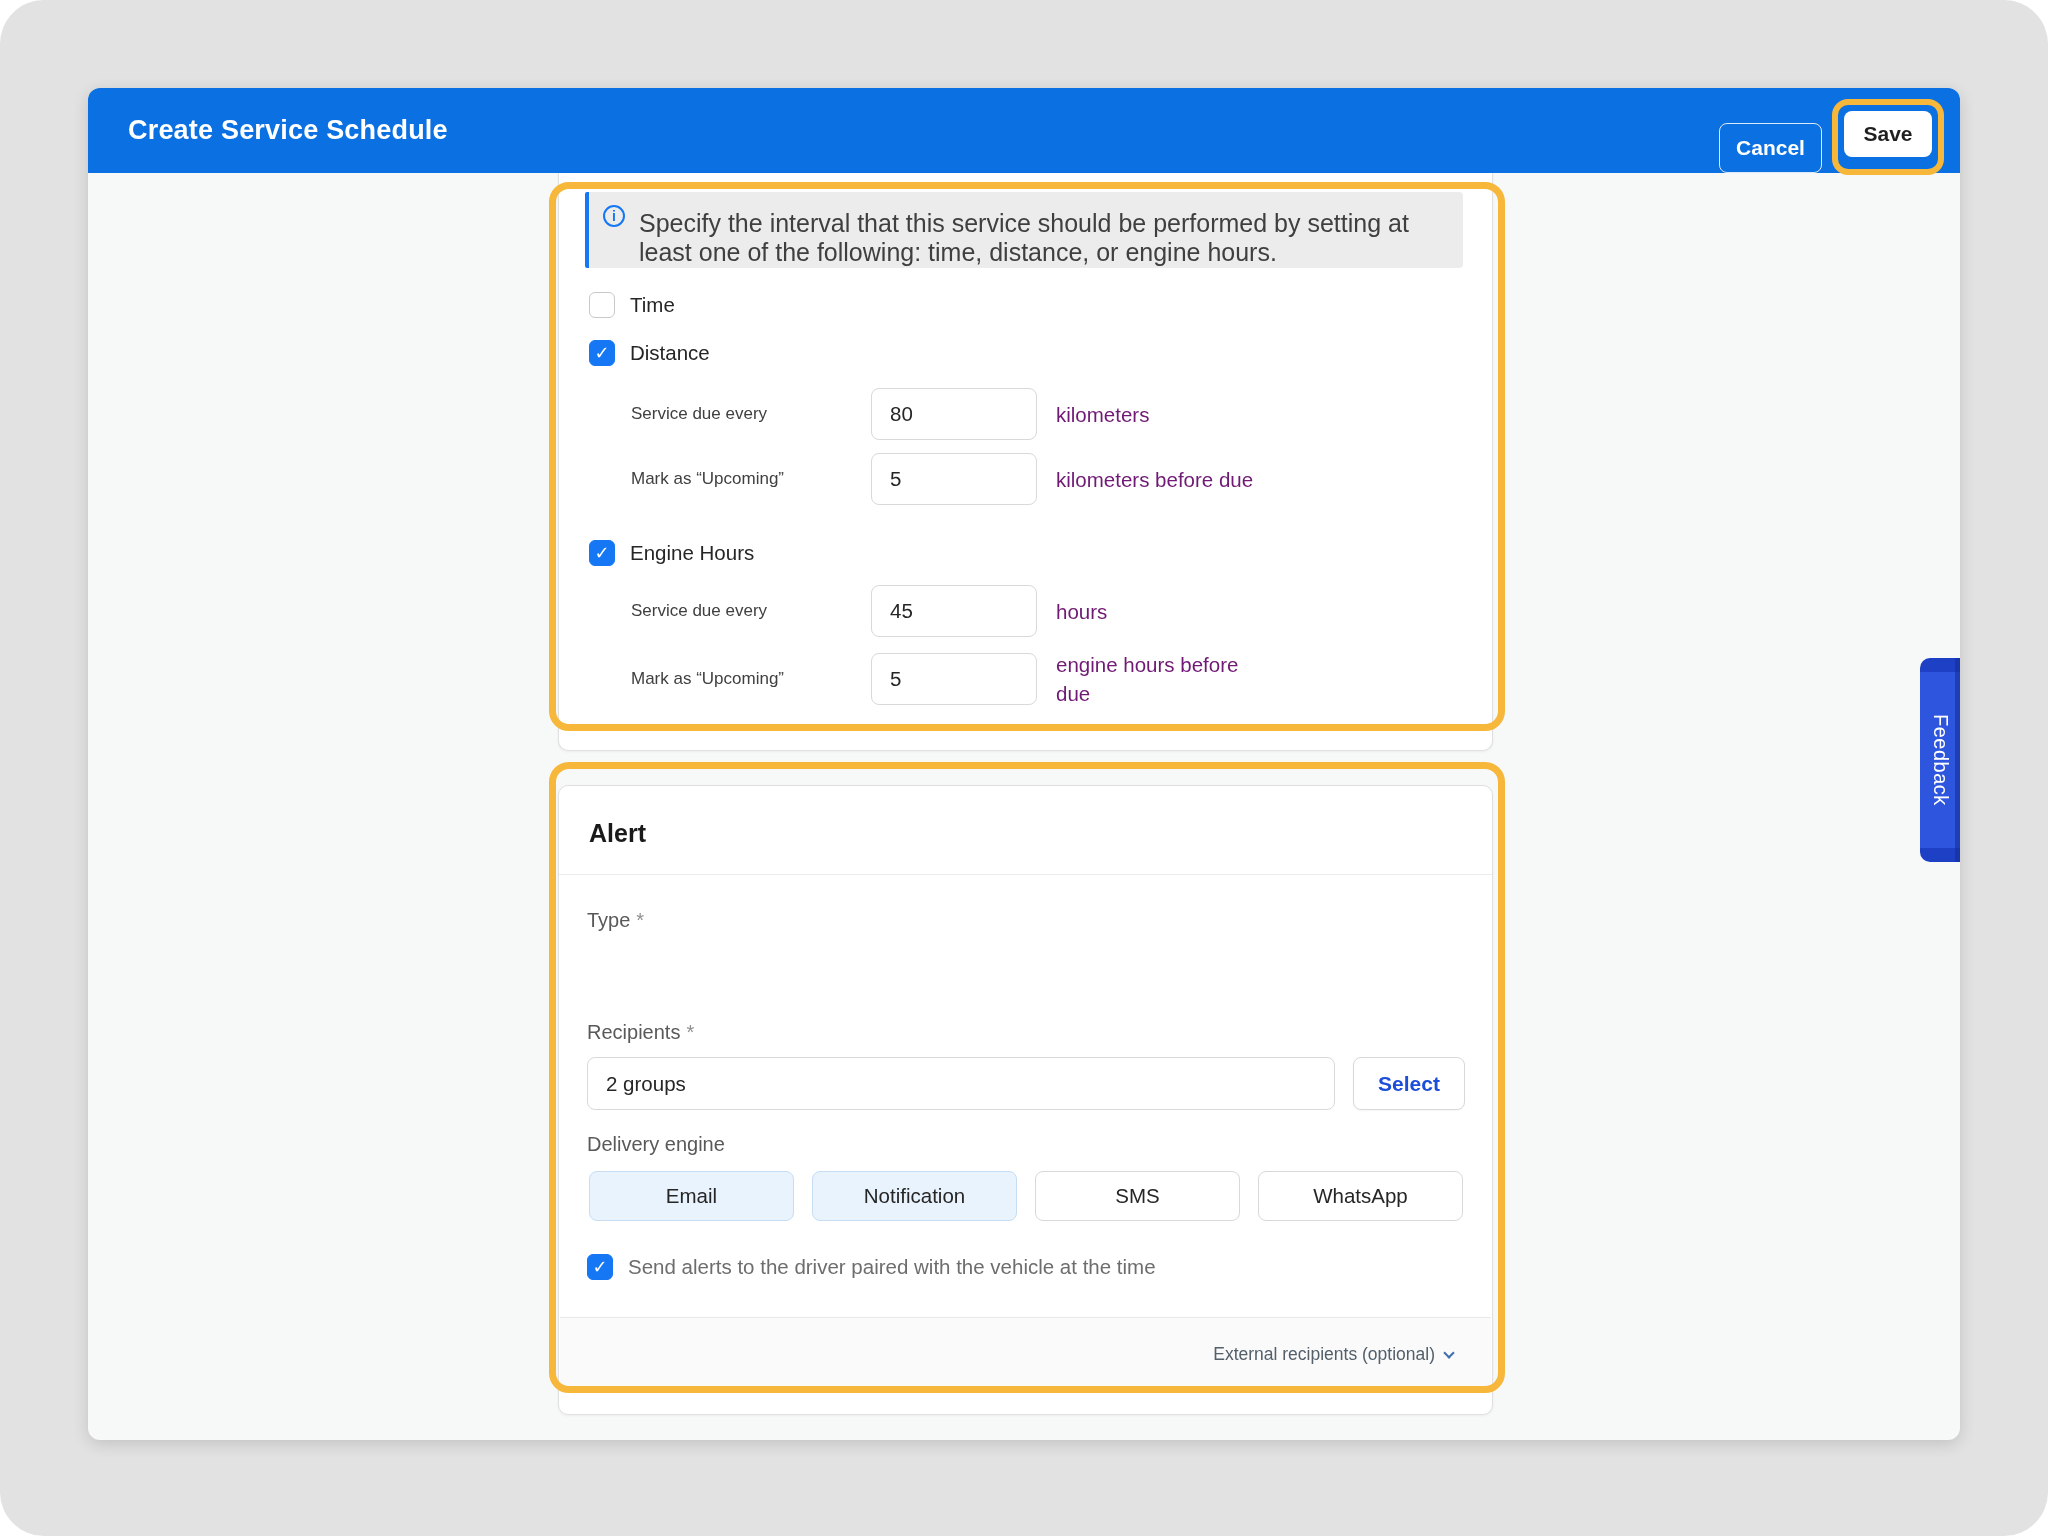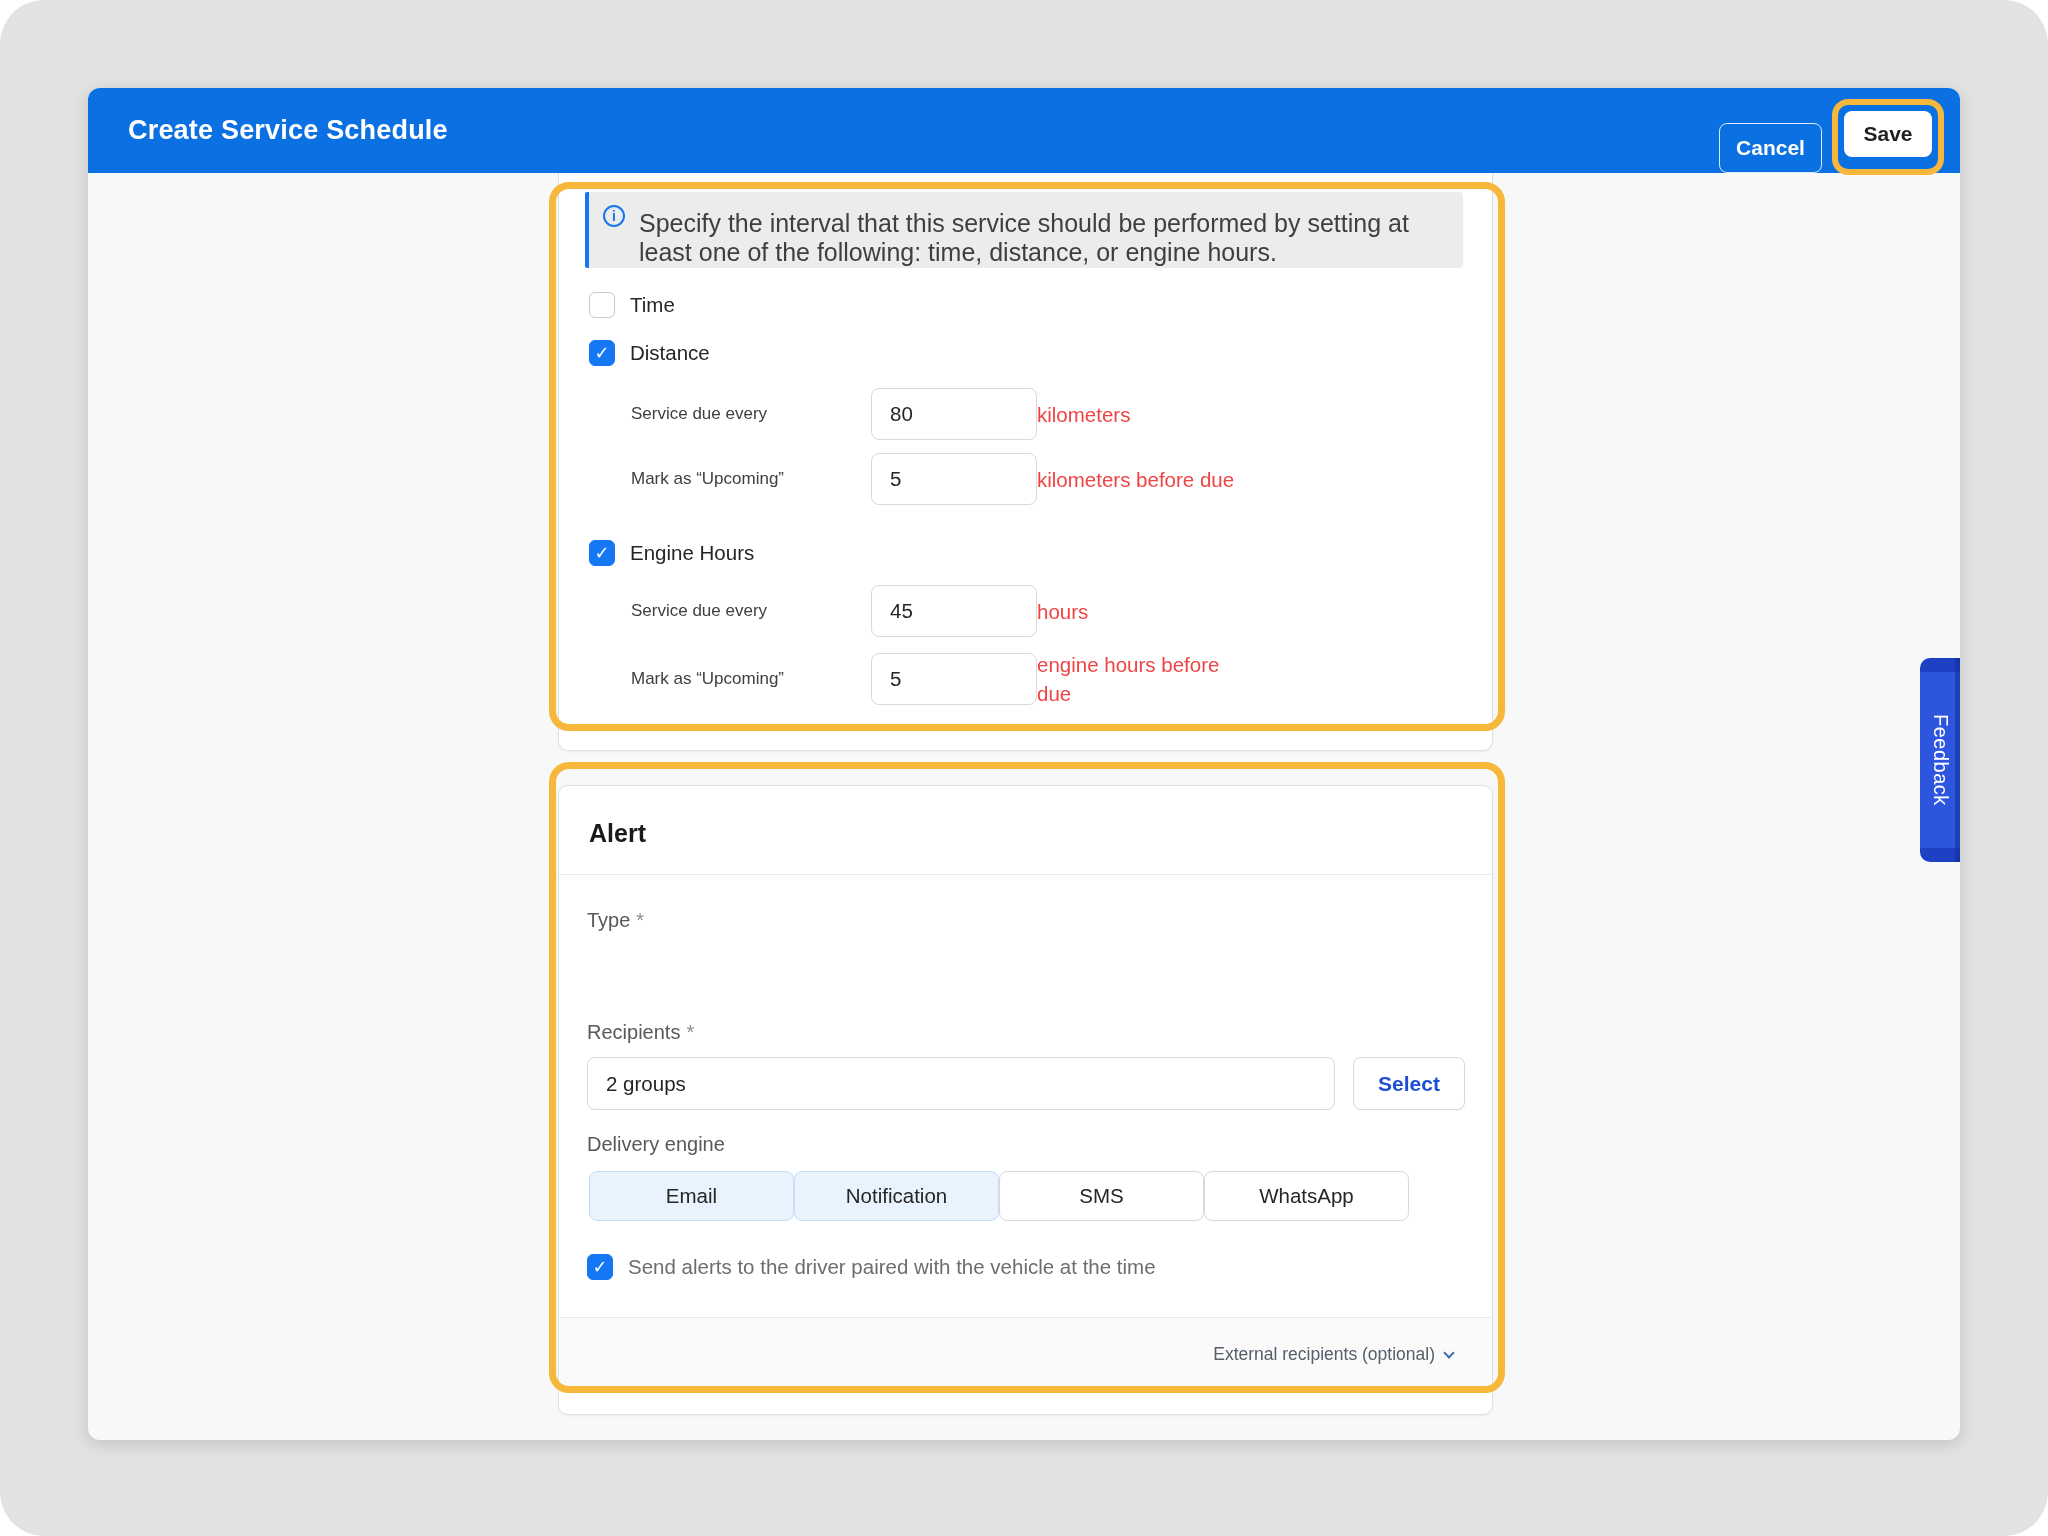--- a/index.html
+++ b/index.html
@@ -46,39 +46,39 @@
   .row { position:absolute; display:flex; align-items:center; }
   .cb { width:26px; height:26px; border:1.5px solid #c9c9c9; border-radius:6px; background:#fff;
         display:flex; align-items:center; justify-content:center; flex:0 0 auto; cursor:pointer; }
   .cb.checked { background:#1677f5; border-color:#1677f5; }
   .cb .tick { color:#fff; font-size:18px; font-weight:700; line-height:1; }
   .cb-label { margin-left:15px; font-size:20.5px; color:#262626; }
 
   .flabel { width:240px; font-size:17px; color:#404040; }
   .field { width:166px; height:52px; border:1px solid #d9d9d9; border-radius:8px; background:#fff;
            font-size:20.5px; color:#262626; padding:0 18px; font-family:inherit; outline:none; }
-  .suffix { font-size:20.5px; color:#ef4444; line-height:29px; }
+  .suffix { margin-left:19px; font-size:20.5px; color:#701a75; line-height:29px; }
   .suffix.wrap { width:200px; }
 
   
   .alert-title { position:absolute; left:30px; top:33px; font-size:25px; font-weight:700; color:#1a1a1a; }
   .alert-divider { position:absolute; left:0; right:0; top:88px; height:1px; background:#ececec; }
   .sec-label { position:absolute; font-size:20px; color:#595959; }
   .req { color:#8f8f8f; margin-left:6px; }
   .select-box { position:absolute; left:28px; top:159px; width:878px; height:53px; background:#fff;
                 border:1px solid #d9d9d9; border-radius:8px; display:flex; align-items:center;
                 padding:0 20px; cursor:pointer; }
   .select-text { font-size:20.5px; color:#262626; flex:1; }
   .chev { width:11px; height:11px; border-right:2px solid #b5b5b5; border-bottom:2px solid #b5b5b5;
           transform:rotate(45deg); margin-top:-5px; }
   .recip-input { position:absolute; left:28px; top:271px; width:748px; height:53px; }
   .btn-select { position:absolute; left:794px; top:271px; width:112px; height:53px; background:#fff;
                 border:1px solid #d9d9d9; border-radius:8px; font-size:21px; font-weight:700; color:#1d4ed8;
                 font-family:inherit; cursor:pointer; box-shadow:0 1px 2px rgba(0,0,0,.04); }
-  .chips { position:absolute; left:30px; top:385px; display:flex; }
+  .chips { position:absolute; left:30px; top:385px; display:flex; gap:18px; }
   .chip { width:205px; height:50px; border-radius:8px; display:flex; align-items:center; justify-content:center;
           font-size:20.5px; color:#262626; background:#fff; border:1px solid #d9d9d9; cursor:pointer;
           font-family:inherit; }
   .chip.selected { background:#e8f3fd; border-color:#c6ddf2; }
   .driver-row { left:28px; top:468px; }
   .driver-row .cb-label { color:#6d6d6d; }
   .alert-footer { position:absolute; left:1px; right:1px; top:531px; height:74px; background:#fafafa;
                   border-top:1px solid #e9e9e9; display:flex; align-items:center; justify-content:flex-end;
                   padding-right:38px; }
   .ext-label { font-size:17.5px; color:#535f6a; }

